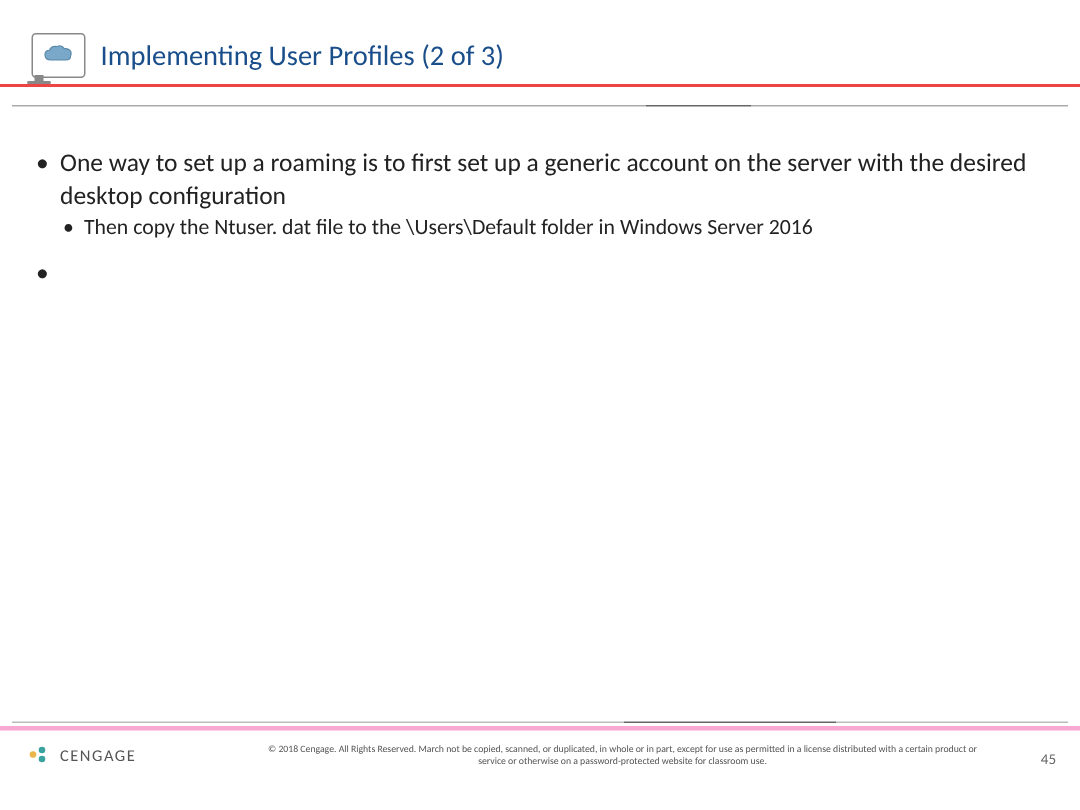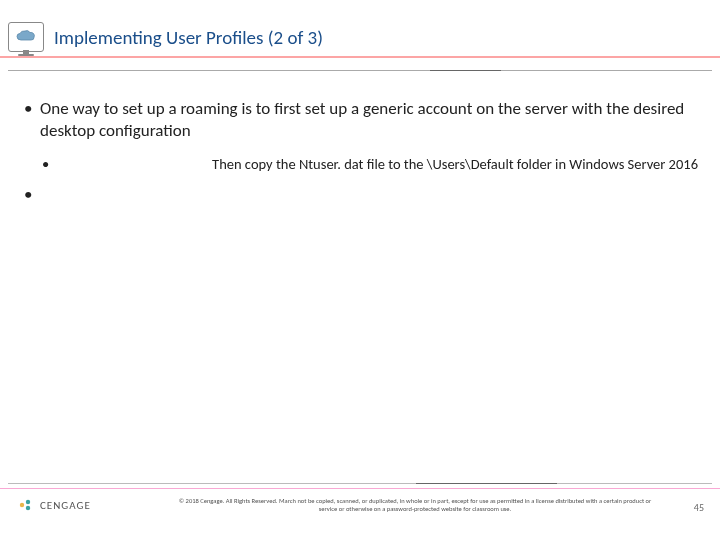--- a/index.html
+++ b/index.html
@@ -7,22 +7,22 @@
     width: 720px;
     height: 540px;
     font-family: Calibri, Arial, sans-serif;
     background: #ffffff;
     position: relative;
     overflow: hidden;
   }
   .header {
     display: flex;
     align-items: center;
-    padding: 18px 8px 0 8px;
-    border-bottom: 2px solid #fca5a5;
+    padding: 18px 8px 0 21px;
+    border-bottom: 2px solid #ef4444;
     height: 58px;
   }
   .icon-box {
     width: 36px;
     height: 30px;
     background: #fff;
     border: 1px solid #888;
     border-radius: 3px;
     display: flex;
     align-items: center;
@@ -85,46 +85,45 @@
   ul.level1 > li::before {
     content: "•";
     position: absolute;
     left: 2px;
     top: 0;
     color: #222;
     font-size: 17px;
   }
   ul.level2 {
     list-style: none;
-    margin-top: 13px;
-    text-align: right;
+    margin-top: 0;
   }
   ul.level2 > li {
     position: relative;
     padding-left: 16px;
     font-size: 14.5px;
     line-height: 1.3;
     color: #222;
     margin-bottom: 6px;
   }
   ul.level2 > li::before {
     content: "•";
     position: absolute;
     left: 2px;
     top: 0;
     color: #222;
     font-size: 14.5px;
   }
   .footer {
     position: absolute;
-    bottom: 12px;
+    bottom: 0;
     left: 0;
     right: 0;
-    height: 40px;
-    border-top: 1px solid #f9a8d4;
+    height: 56px;
+    border-top: 3px solid #f9a8d4;
   }
   .footer-rule2 {
     position: absolute;
     top: -6px;
     left: 8px;
     right: 8px;
     height: 1px;
     background: linear-gradient(to right, #bbb 0%, #bbb 58%, #666 58%, #666 78%, #bbb 78%, #bbb 100%);
   }
   .logo {

